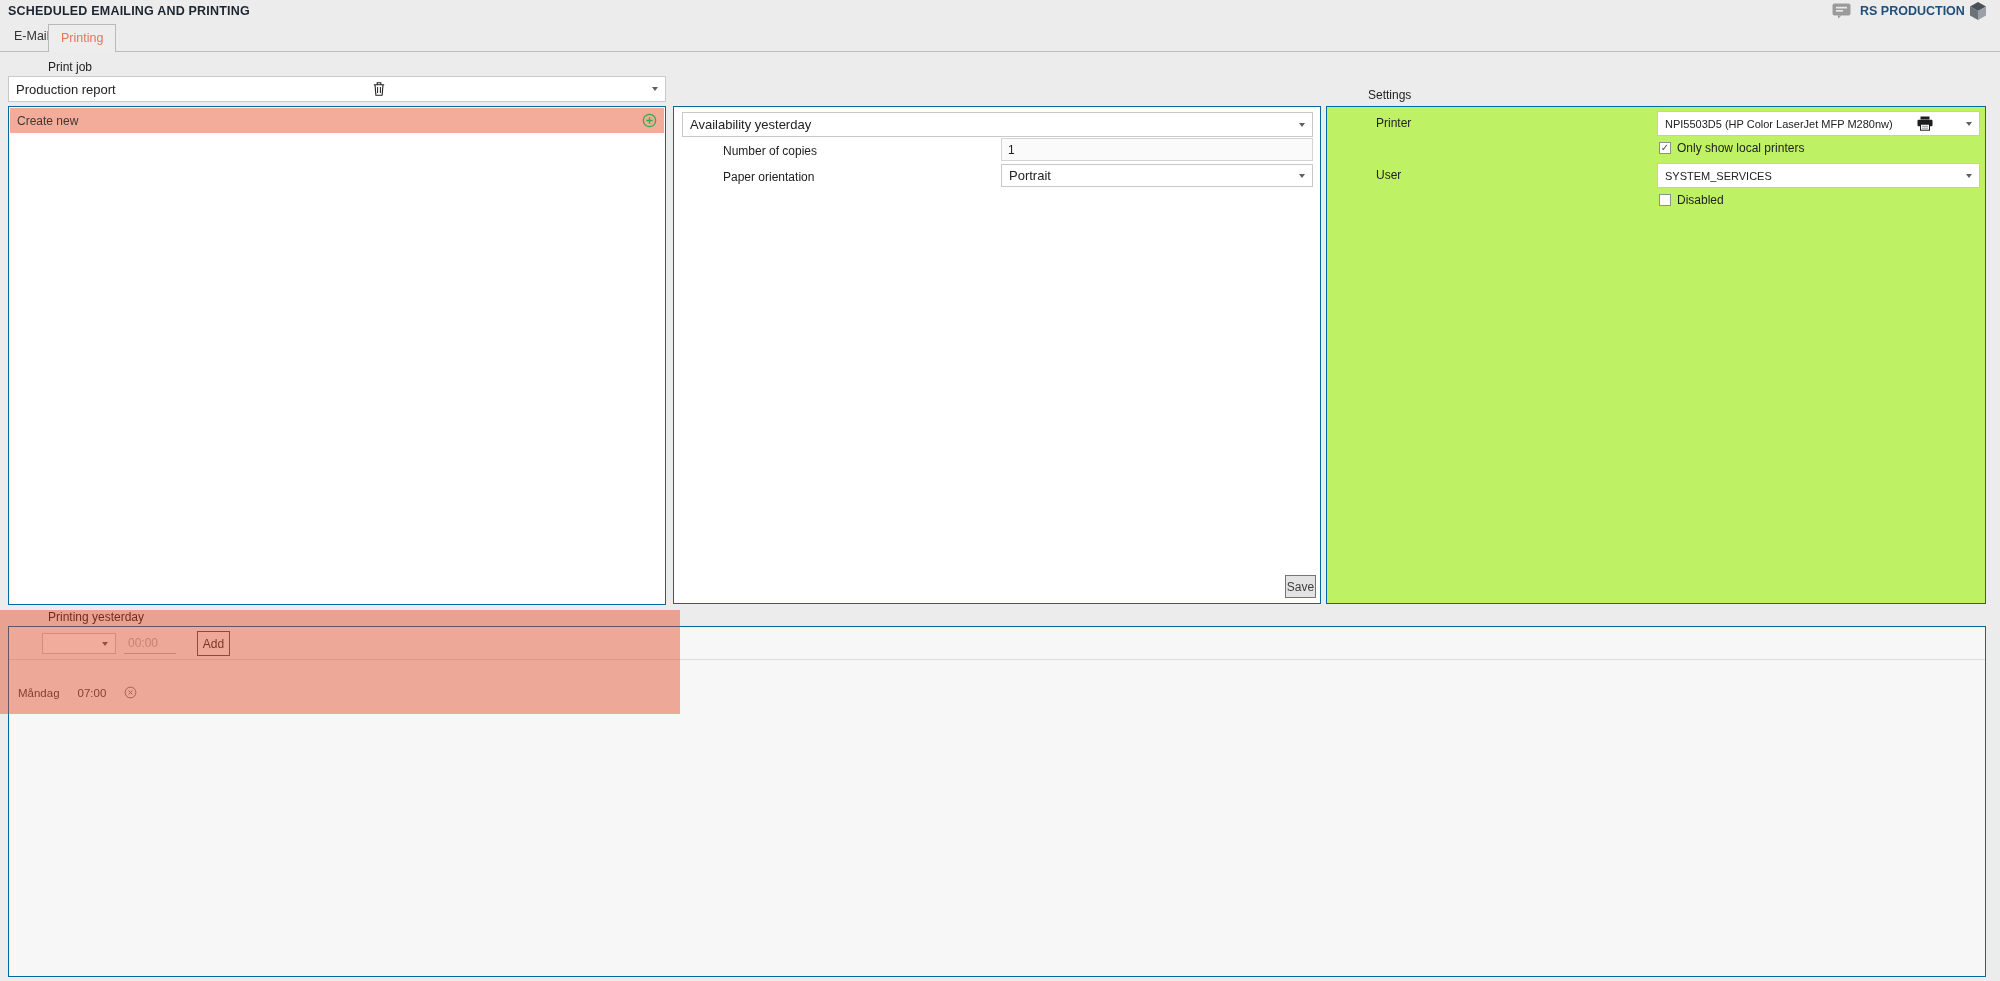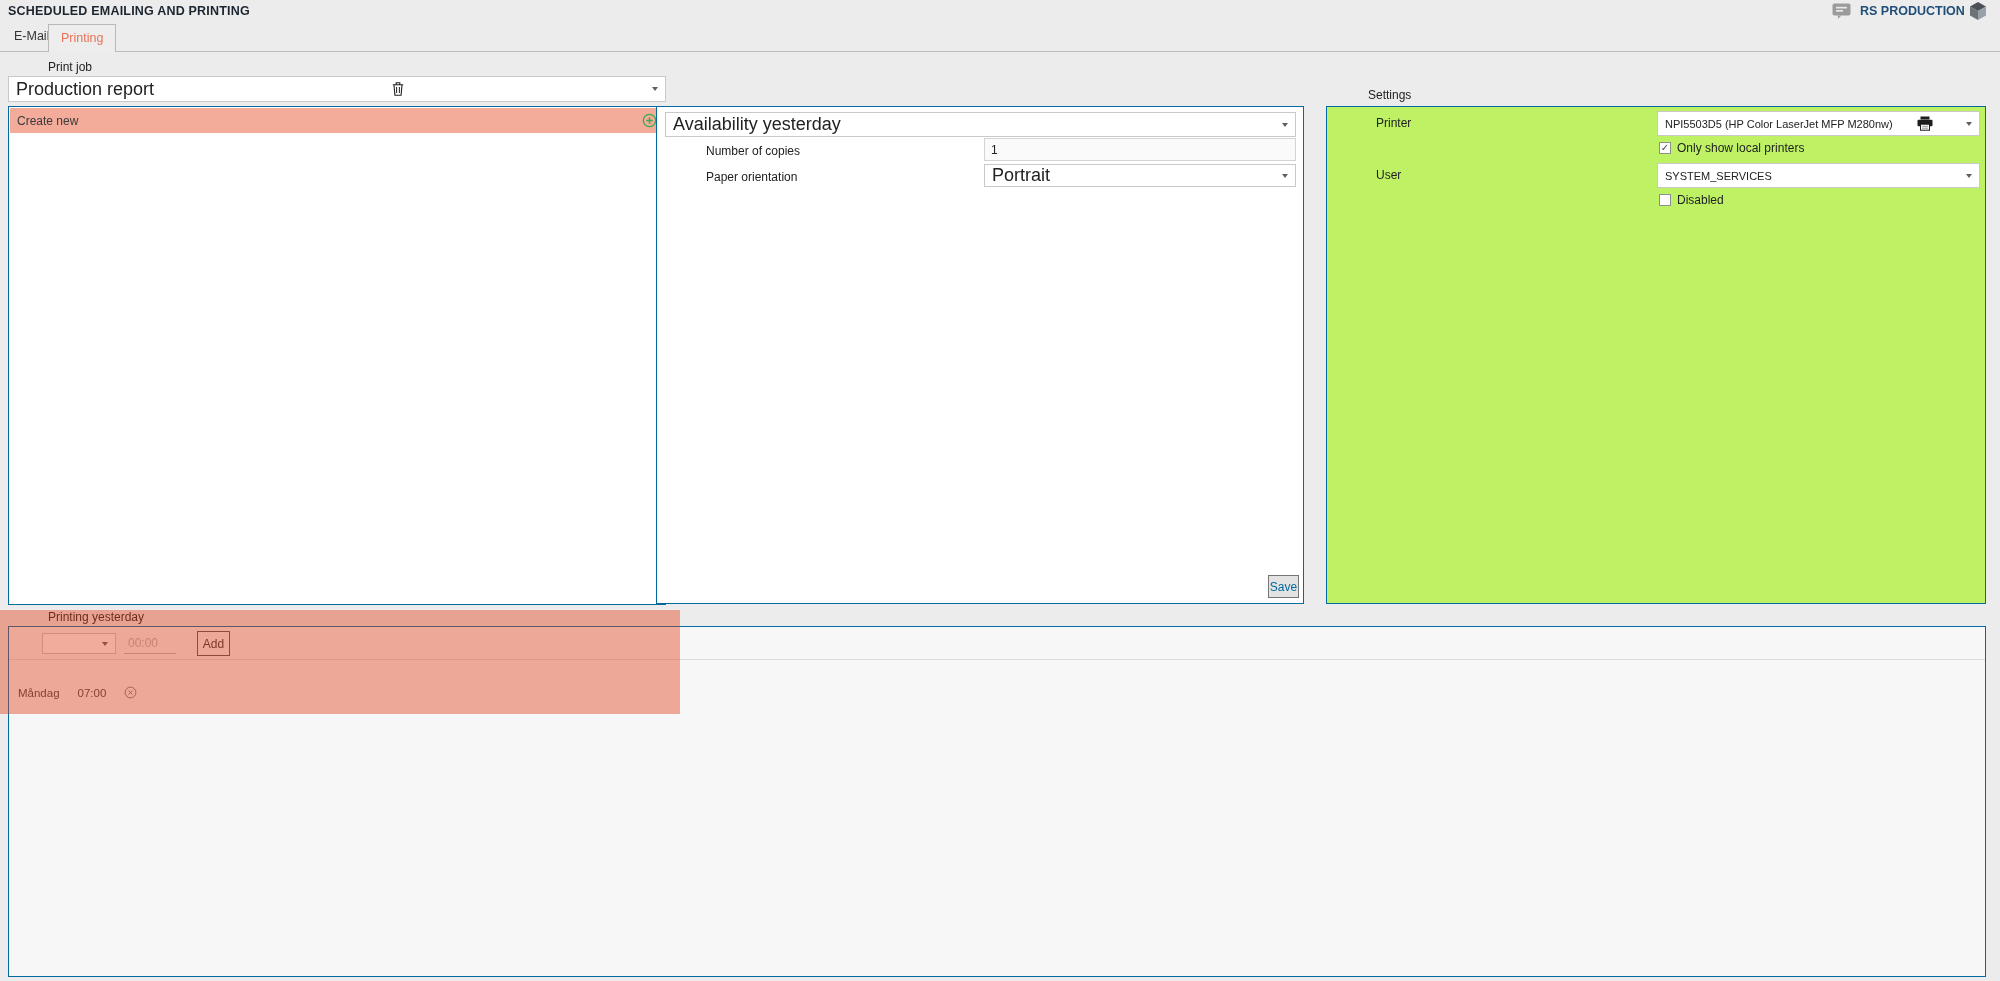--- a/index.html
+++ b/index.html
@@ -20,48 +20,48 @@
   .tab-email { position:absolute; left:8px; top:22px; height:29px; line-height:29px;
     padding:0 6px; font-size:12.5px; color:#333; cursor:default; }
   .tab-printing { position:absolute; left:48px; top:24px; height:28px; line-height:26px;
     padding:0 12px; font-size:12.5px; color:#e8735a; background:#ededed;
     border:1px solid #b9b9b9; border-bottom:none; z-index:2; }
 
   
   .panel { position:absolute; background:#fff; border:1px solid #0369a1; }
   .lbl { position:absolute; font-size:12px; color:#222;margin-left:40px; }
   .select { position:absolute; display:flex; align-items:center; background:#fff;
-    border:1px solid #c9c9c9; font-size:18px; color:#222; padding:0 7px; cursor:default; }
+    border:1px solid #c9c9c9; font-size:13px; color:#222; padding:0 7px; cursor:default; }
   .tri { width:0; height:0; border-left:3.5px solid transparent;
     border-right:3.5px solid transparent; border-top:4px solid #606060; margin-left:auto; }
   .cb { width:12px; height:12px; border:1px solid #8f8f8f; background:#fdfdfd;
     font-size:10px; line-height:10px; text-align:center; color:#4a4a4a; flex:0 0 auto; }
   .cbrow { position:absolute; display:flex; align-items:center; gap:6px; font-size:12px; color:#222; }
 
   
   #print-job-label { left:8px; top:60px; }
   #print-job-select { left:8px; top:76px; width:658px; height:26px; }
   #print-job-select .trash { margin-left:auto; margin-right:10px; display:flex; }
   #left-list { left:8px; top:106px; width:658px; height:499px; }
   .create-row { position:absolute; left:1px; top:1px; right:1px; height:25px;
     background:#f3ab9a; display:flex; align-items:center; padding:0 7px;
     font-size:12px; color:#3a3a3a; }
   .create-row .plus { margin-left:auto; display:flex; }
 
   
-  #mid-panel { left:656px; top:106px; width:648px; height:498px; }
+  #mid-panel { left:673px; top:106px; width:648px; height:498px; }
   #report-select { left:8px; top:5px; width:631px; height:25px; }
   #copies-label { left:9px; top:33px; height:23px; line-height:23px; }
   #copies-input { position:absolute; left:327px; top:31px; width:312px; height:23px;
     background:#fafafa; border:1px solid #d4d4d4; font-size:12px; color:#222;
     padding:0 6px; font-family:"Liberation Sans", sans-serif; }
   #orient-label { left:9px; top:59px; height:23px; line-height:23px; }
   #orient-select { left:327px; top:57px; width:312px; height:23px;gap:24px; }
   #save-btn { position:absolute; right:4px; bottom:5px; width:31px; height:23px;
-    background:#e3e3e3; border:1px solid #757575; font-size:12px; color:#0369a1;
+    background:#e3e3e3; border:1px solid #757575; font-size:12px; color:#404040;
     font-family:"Liberation Sans", sans-serif; cursor:default; }
 
   
   #settings-label { left:1328px; top:88px; }
   #settings-panel { left:1326px; top:106px; width:660px; height:498px; background:#bef264;padding-left:10px; }
   #printer-label { left:9px; top:4px; height:25px; line-height:25px; }
   #printer-select { left:330px; top:4px; width:323px; height:25px; font-size:11px; }
   #printer-select .printer-glyph { margin-left:auto; margin-right:8px; display:flex; }
   #cb-local { left:332px; top:34px; }
   #user-label { left:9px; top:56px; height:25px; line-height:25px; }

